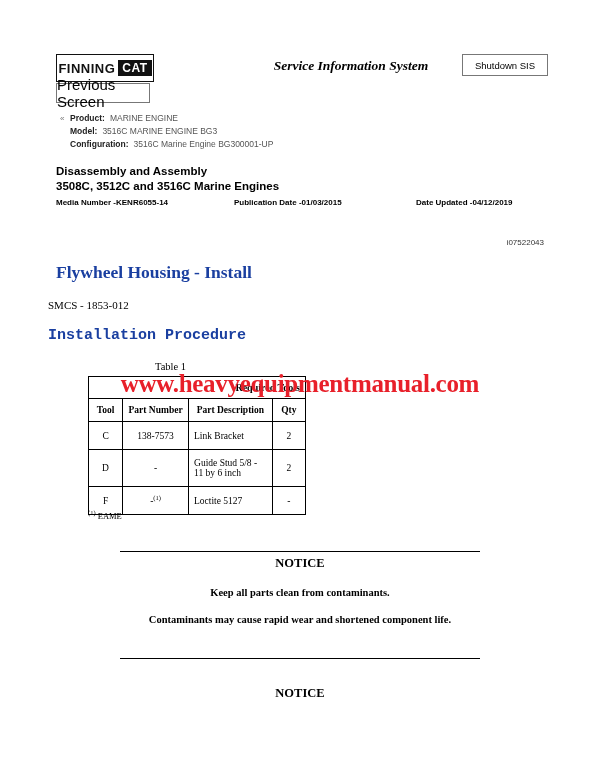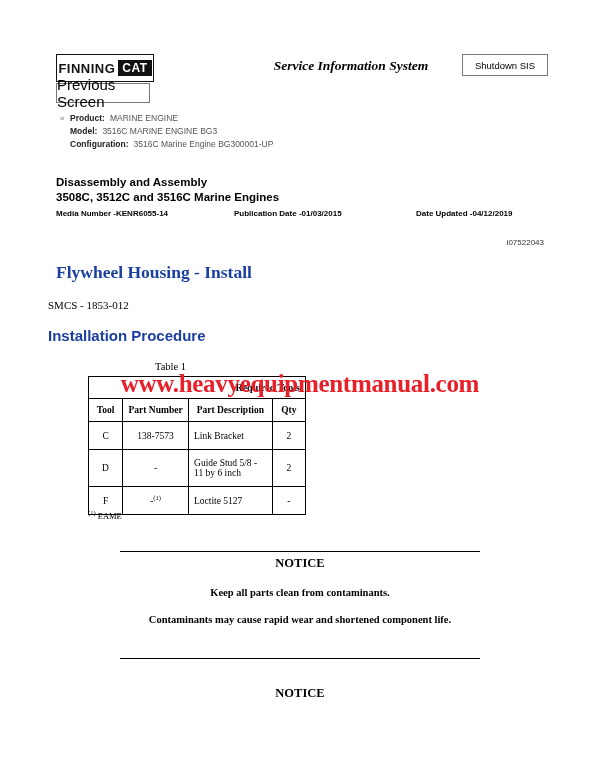--- a/index.html
+++ b/index.html
@@ -132,21 +132,21 @@
   .crumb-value {
     color: #555;
     text-align: center;
   }
   .crumb-row.indent { padding-left: 10px; }
 
   
   .doc-head {
     position: absolute;
     left: 56px;
-    top: 176px;
+    top: 165px;
     width: 488px;
   }
   .doc-sec {
     font-size: 11.5px;
     font-weight: bold;
     color: #000;
     margin-bottom: 3px;
   }
   .doc-models {
     font-size: 11.5px;
@@ -187,21 +187,21 @@
     left: 48px;
     top: 299px;
     font-family: "Liberation Serif", serif;
     font-size: 11px;
     color: #000;
   }
   .h2 {
     position: absolute;
     left: 48px;
     top: 327px;
-    font-family: Liberation Sans, sans-serif;
+    font-family: Liberation Mono, monospace;
     font-size: 15px;
     font-weight: bold;
     color: #1a3fa0;
   }
 
   
   .table-caption {
     position: absolute;
     left: 155px;
     top: 361px;

